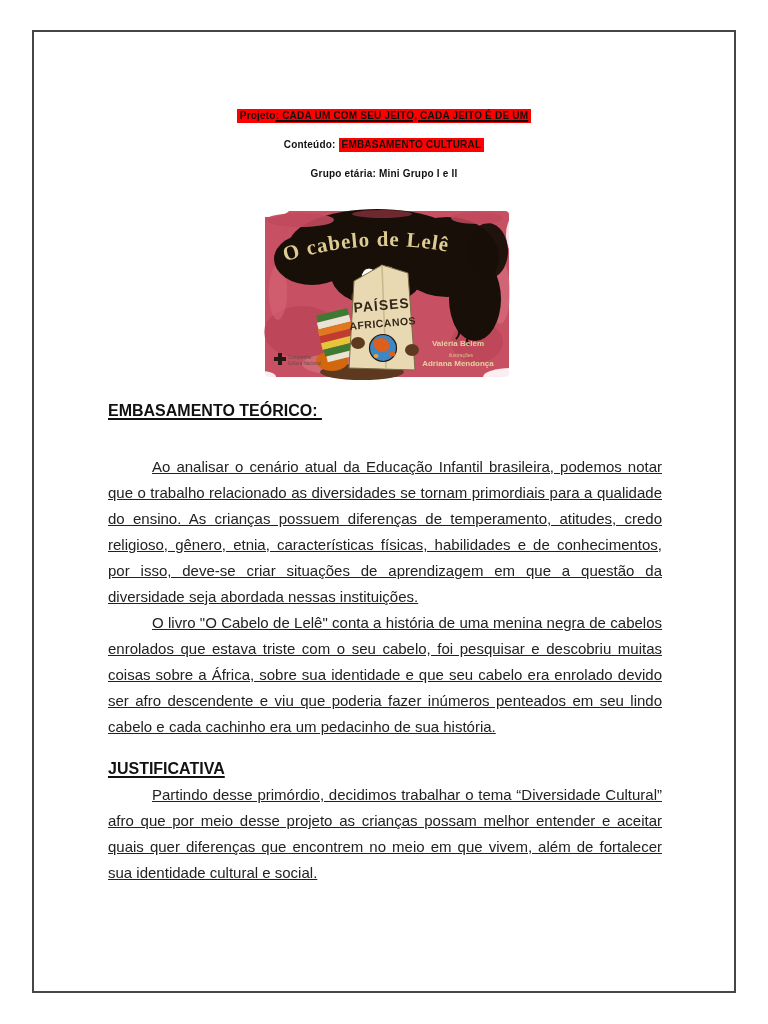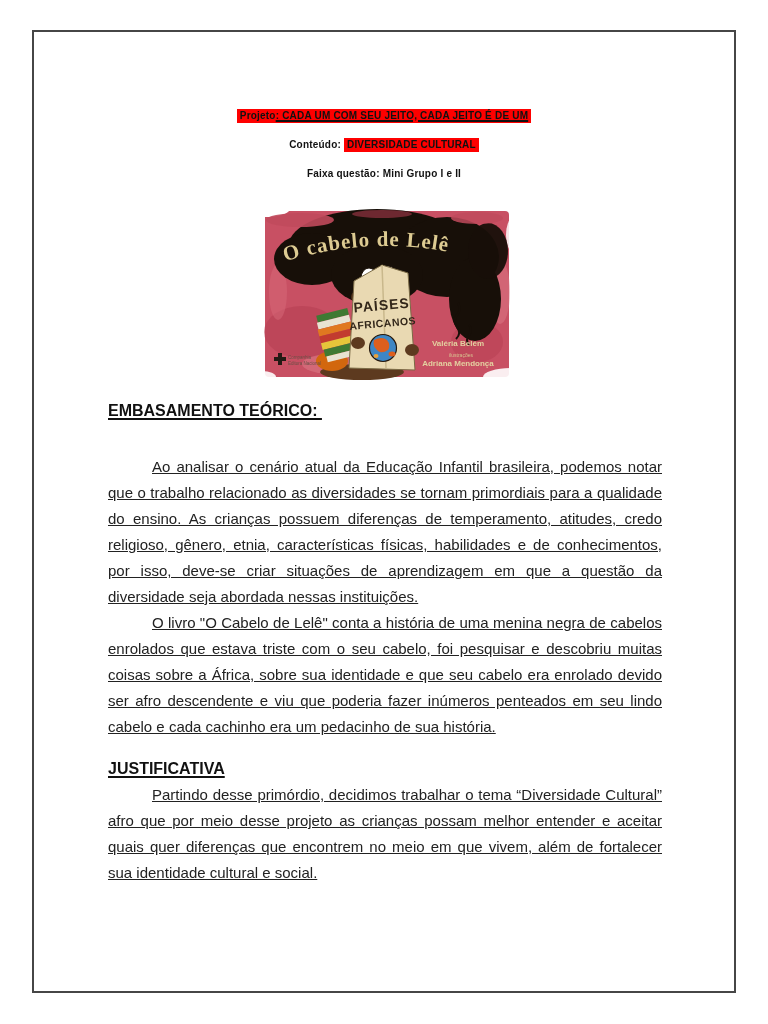--- a/index.html
+++ b/index.html
@@ -74,23 +74,23 @@
 </head>
 <body>
 
 <div class="page-border"></div>
 
 <div class="header">
   <div class="title-line">
     <span class="hl"><span>Projeto</span><span class="u">: CADA UM COM SEU JEITO, CADA JEITO É DE UM</span></span>
   </div>
   <div class="title-line">
-    <span>Conteúdo: </span><span class="hl">DIVERSIDADE CULTURAL</span>
+    <span>Conteúdo: </span><span class="hl">EMBASAMENTO CULTURAL</span>
   </div>
-  <div class="title-line">Faixa questão: Mini Grupo I e II</div>
+  <div class="title-line">Grupo etária: Mini Grupo I e II</div>
 </div>
 
 <div class="cover">
   <svg viewBox="0 0 250 173" xmlns="http://www.w3.org/2000/svg">
 
     <rect width="250" height="173" fill="#ffffff"></rect>
     <rect x="3" y="4" width="244" height="166" rx="4" fill="#c85063"></rect>
     <ellipse cx="40" cy="125" rx="38" ry="26" fill="#b53e52" opacity="0.55"></ellipse>
     <ellipse cx="215" cy="135" rx="26" ry="20" fill="#b53e52" opacity="0.5"></ellipse>
     <ellipse cx="70" cy="157" rx="30" ry="10" fill="#de7f8c" opacity="0.5"></ellipse>

